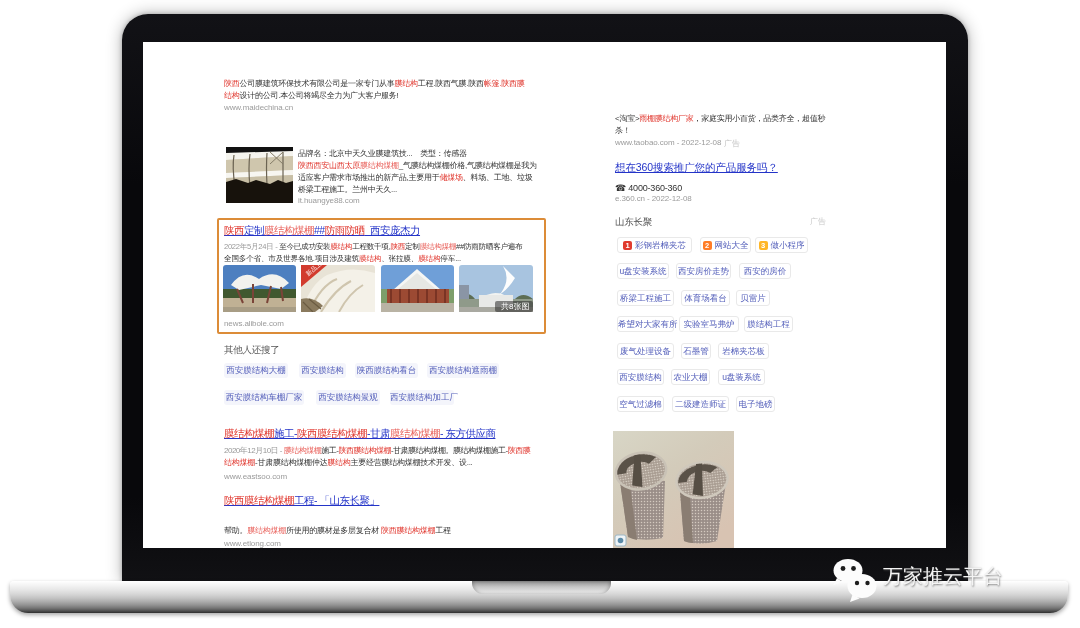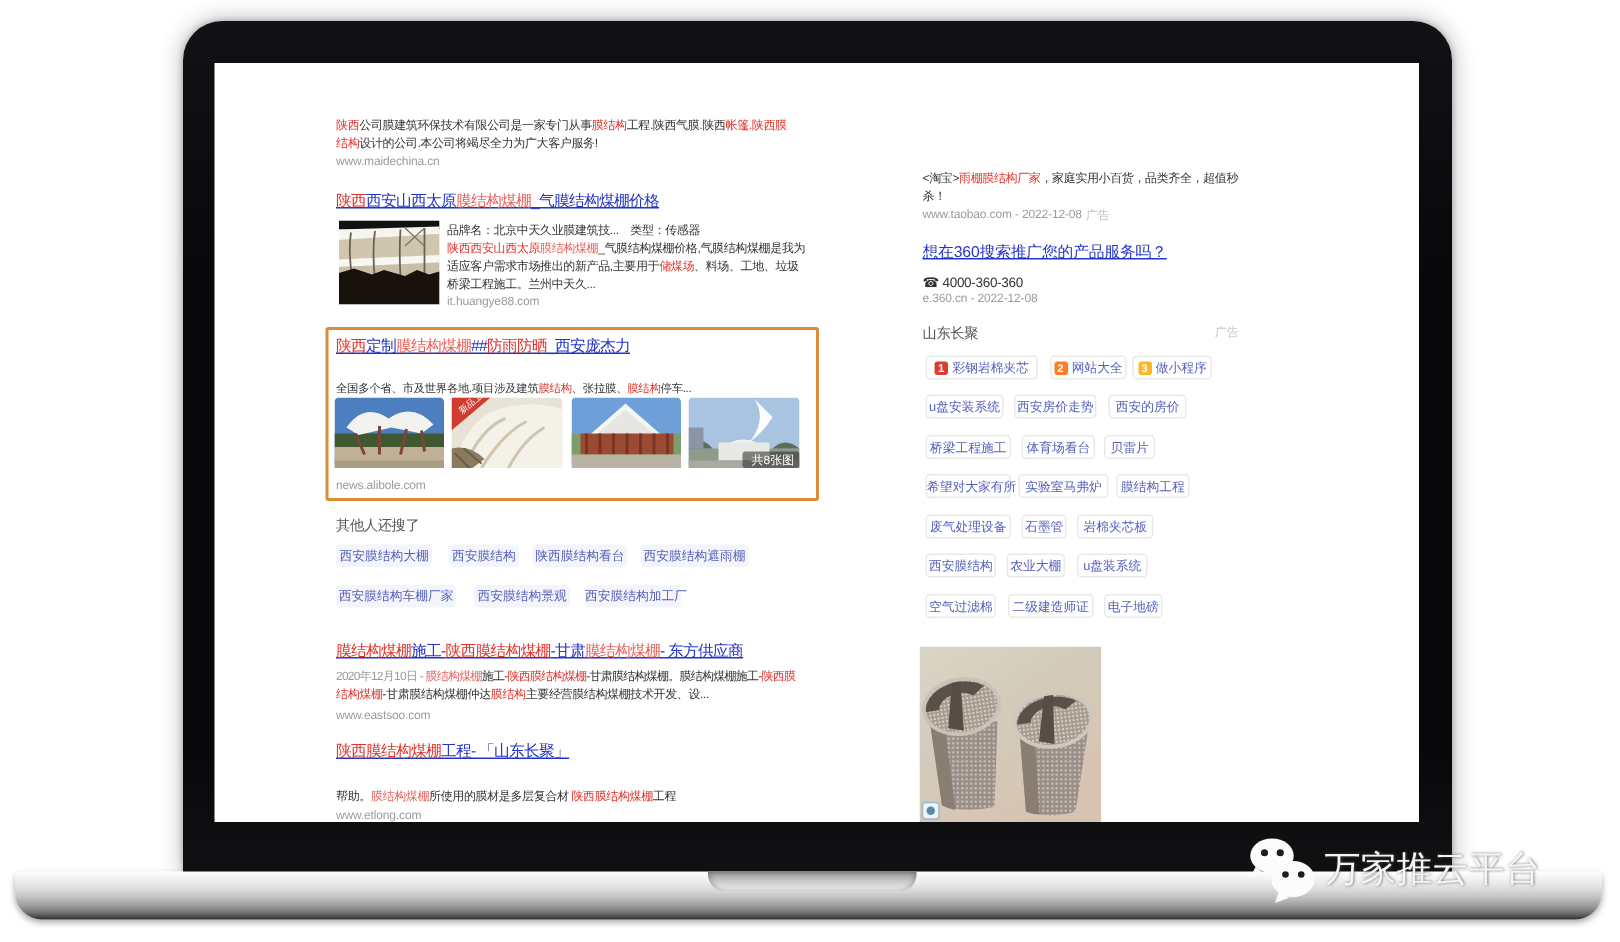--- a/index.html
+++ b/index.html
@@ -22,35 +22,34 @@
 .t{position:absolute;font-size:10.5px;color:#2434c8;text-decoration:underline;white-space:nowrap;letter-spacing:-0.5px}
 .b{position:absolute;font-size:8px;color:#333;white-space:nowrap;letter-spacing:-0.25px}
 .u{position:absolute;font-size:8px;color:#9b9b9b;white-space:nowrap;letter-spacing:-0.1px}
 .r{color:#e0342b}
 .rl{color:#e9625c}
 .g{color:#999}
 .pill{position:absolute;background:#f4f5fb;color:#5560bb;font-size:8.5px;border-radius:3px;text-align:center;white-space:nowrap}
 .pil2{position:absolute;background:#fff;border:1px solid #e9e9e9;color:#5560bb;font-size:8.5px;border-radius:3px;text-align:center;white-space:nowrap}
 .bdg{display:inline-block;width:9px;height:9px;border-radius:2px;color:#fff;font-size:7.5px;font-weight:bold;text-align:center;line-height:9px;margin-right:3px;vertical-align:0.5px}
 #wm{position:absolute;left:831px;top:554px;z-index:50}
-#wmt{position:absolute;left:52px;top:9px;font-size:24px;color:#f4f4f4;white-space:nowrap;text-shadow:0.5px 0.5px 2px rgba(80,80,80,.8);letter-spacing:0}
+#wmt{position:absolute;left:52px;top:9px;font-size:20px;color:#f4f4f4;white-space:nowrap;text-shadow:0.5px 0.5px 2px rgba(80,80,80,.8);letter-spacing:0}
 </style>
 </head>
 <body>
 <div id="screen"></div>
 <div id="base"></div>
 <div id="notch"></div>
 <div id="content">
 
 
   <div class="b" style="left:81px;top:36px"><span class="r">陕西</span>公司膜建筑环保技术有限公司是一家专门从事<span class="r">膜结构</span>工程.陕西气膜.陕西<span class="r">帐篷.陕西膜</span></div>
   <div class="b" style="left:81px;top:47.5px"><span class="r">结构</span>设计的公司.本公司将竭尽全力为广大客户服务!</div>
   <div class="u" style="left:81px;top:61px">www.maidechina.cn</div>
 
-  <div class="t" style="left:81px;top:85px"><span class="r">陕西</span>西安山西太原<span class="rl">膜结构煤棚</span>_气膜结构煤棚价格</div>
   <svg class="a" style="left:83px;top:105px" width="67" height="56" viewBox="0 0 67 56">
     <rect width="67" height="56" fill="#ded8c8"></rect>
     <rect width="67" height="6" fill="#111"></rect>
     <polygon points="0,6 67,4 67,9 0,13" fill="#f5f4ee"></polygon>
     <polygon points="0,13 67,9 67,23 0,26" fill="#cfc6ad"></polygon>
     <polygon points="0,26 67,23 67,28 0,31" fill="#f7f6f1"></polygon>
     <polygon points="0,31 67,28 67,40 0,40" fill="#c8bfa6"></polygon>
     <path d="M8 8 Q 6 20 9 40" stroke="#6b6352" stroke-width="1.2" fill="none"></path>
     <path d="M24 7 Q 22 20 24 40" stroke="#6b6352" stroke-width="1.2" fill="none"></path>
     <path d="M41 6 Q 40 20 41 38" stroke="#6b6352" stroke-width="1.2" fill="none"></path>
@@ -59,20 +58,21 @@
     <path d="M44,5 L57,17 M57,5 L44,17" stroke="#857d68" stroke-width="1" fill="none"></path>
   </svg>
   <div class="b" style="left:155px;top:106px">品牌名：北京中天久业膜建筑技...　类型：传感器</div>
   <div class="b" style="left:155px;top:118px"><span class="r">陕西西安山西太原</span><span class="rl">膜结构煤棚</span>_气膜结构煤棚价格,气膜结构煤棚是我为</div>
   <div class="b" style="left:155px;top:130px">适应客户需求市场推出的新产品,主要用于<span class="r">储煤场</span>、料场、工地、垃圾</div>
   <div class="b" style="left:155px;top:142px">桥梁工程施工。兰州中天久...</div>
   <div class="u" style="left:155px;top:153.5px">it.huangye88.com</div>
 
   <div class="a" style="left:74px;top:176px;width:325px;height:112px;border:2.5px solid #dc8c38;border-radius:2px"></div>
   <div class="t" style="left:81px;top:182px"><span class="r">陕西</span>定制<span class="rl">膜结构煤棚</span>##<span class="r">防雨防晒</span>_西安庞杰力</div>
+  <div class="b" style="left:81px;top:199.5px;font-size:7.6px;letter-spacing:-0.3px"><span class="g">2022年5月24日 - </span>至今已成功安装<span class="r">膜结构</span>工程数千项,<span class="r">陕西</span>定制<span class="rl">膜结构煤棚</span>##防雨防晒客户遍布</div>
   <div class="b" style="left:81px;top:211.5px;font-size:7.6px;letter-spacing:-0.2px">全国多个省、市及世界各地.项目涉及建筑<span class="r">膜结构</span>、张拉膜、<span class="r">膜结构</span>停车...</div>
 
   <svg class="a" style="left:80px;top:223px" width="73" height="47" viewBox="0 0 73 47">
     <rect width="73" height="47" rx="3" fill="#4d7fc0"></rect>
     <rect y="24" width="73" height="10" fill="#40582f"></rect>
     <rect y="33" width="73" height="14" fill="#c0b194"></rect>
     <path d="M8,20 Q20,3 36,14 Q52,3 66,18 L58,24 L38,20 L16,25 Z" fill="#f2f2ee"></path>
     <path d="M14,24 L20,38 M30,19 L30,38 M48,21 L44,38 M58,22 L60,36" stroke="#7a4438" stroke-width="2"></path>
     <rect y="42" width="73" height="5" fill="#a89d85"></rect>
   </svg>

